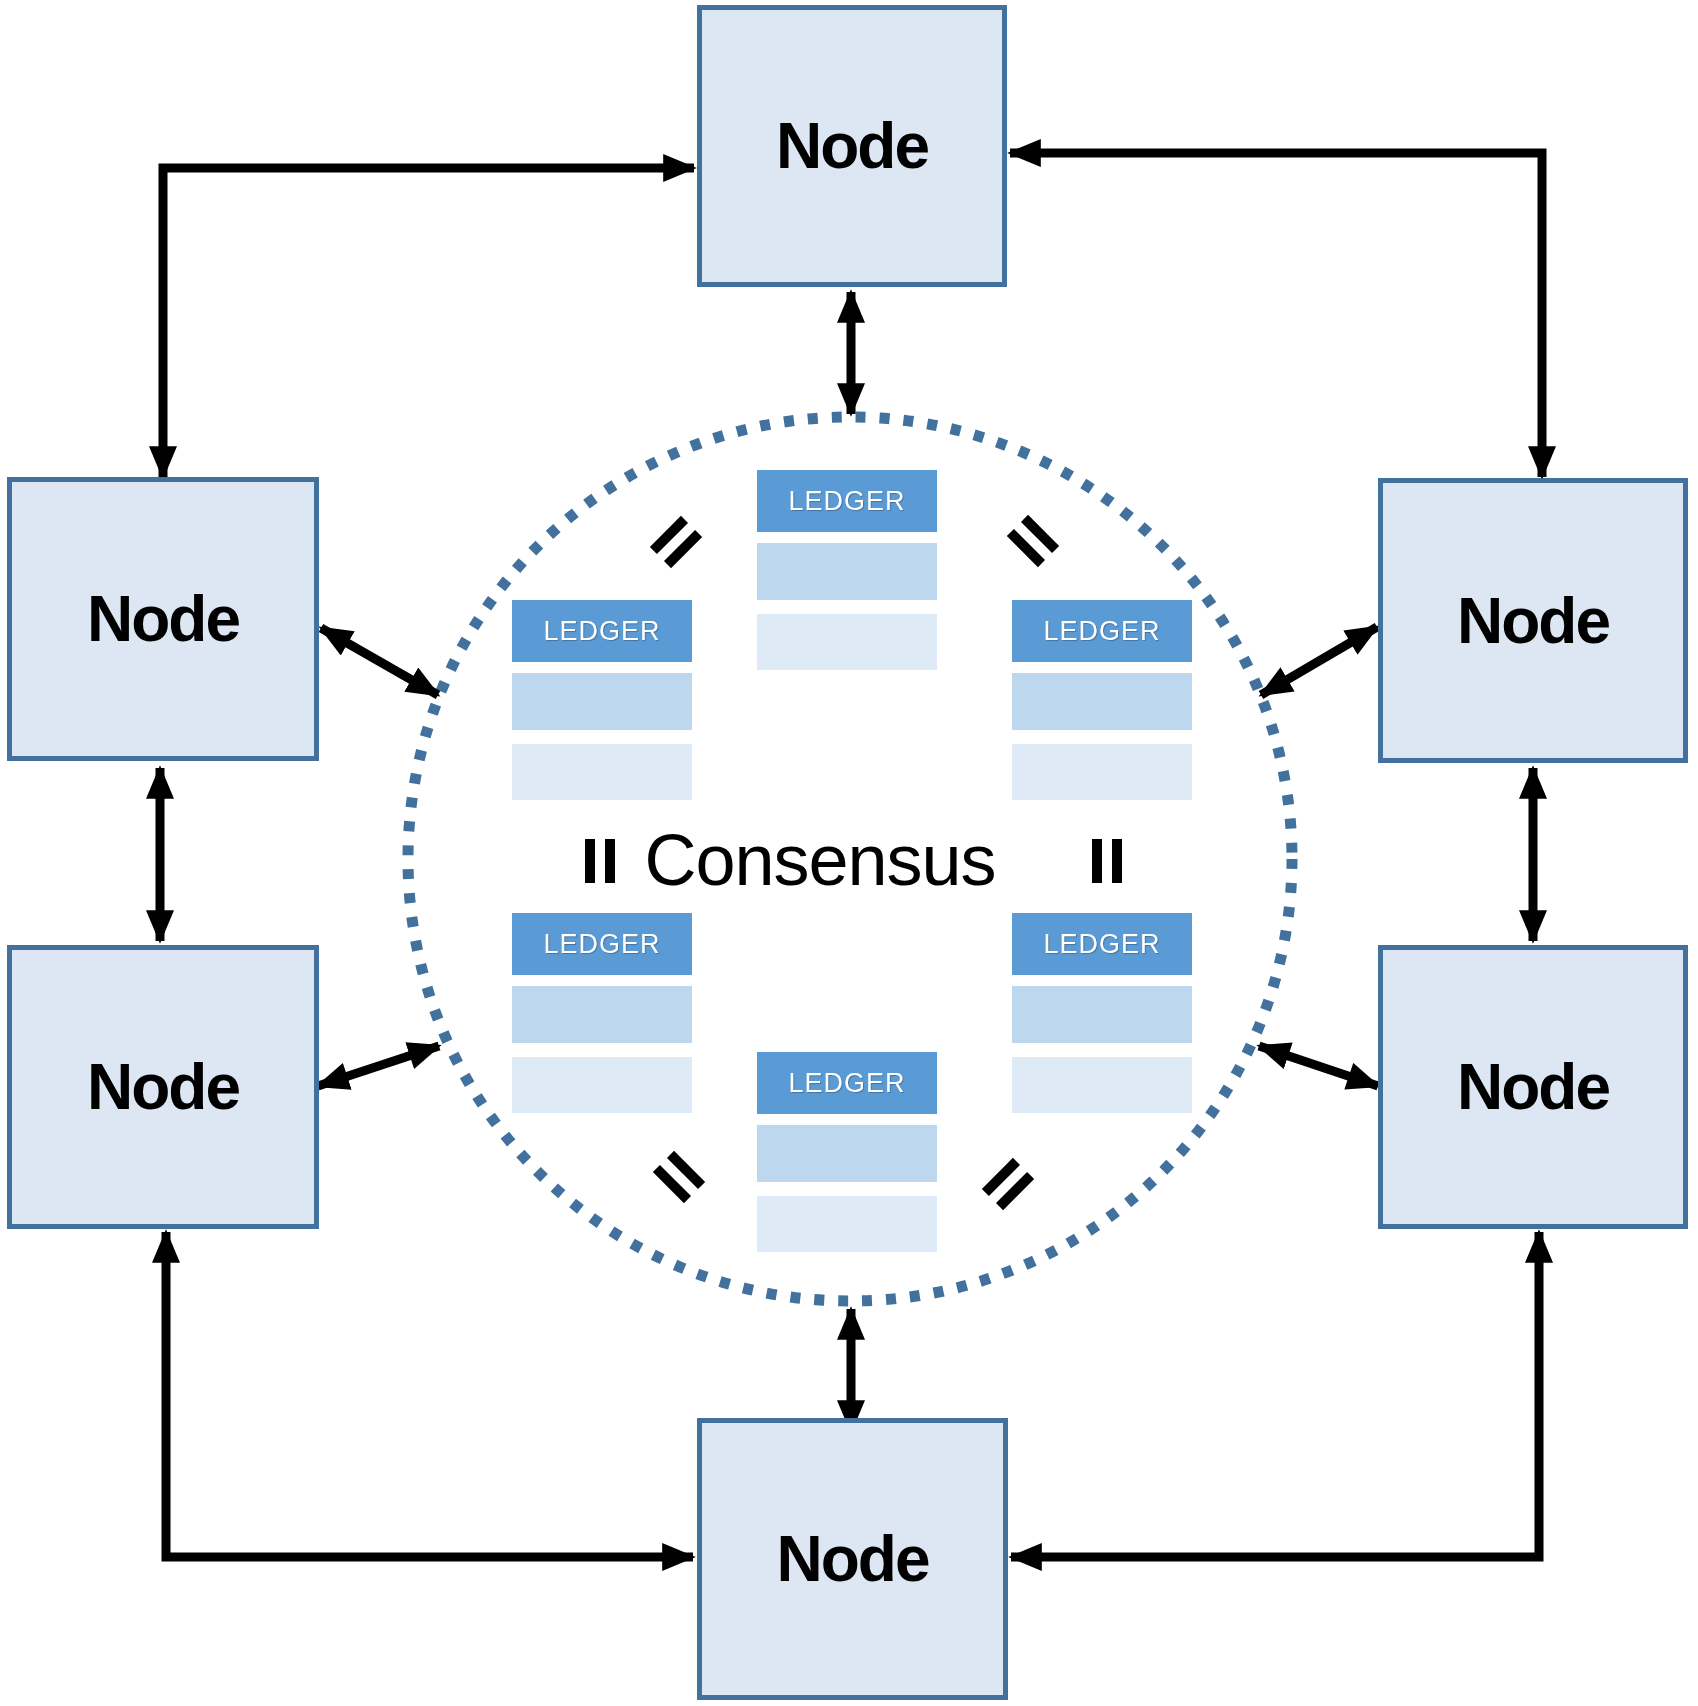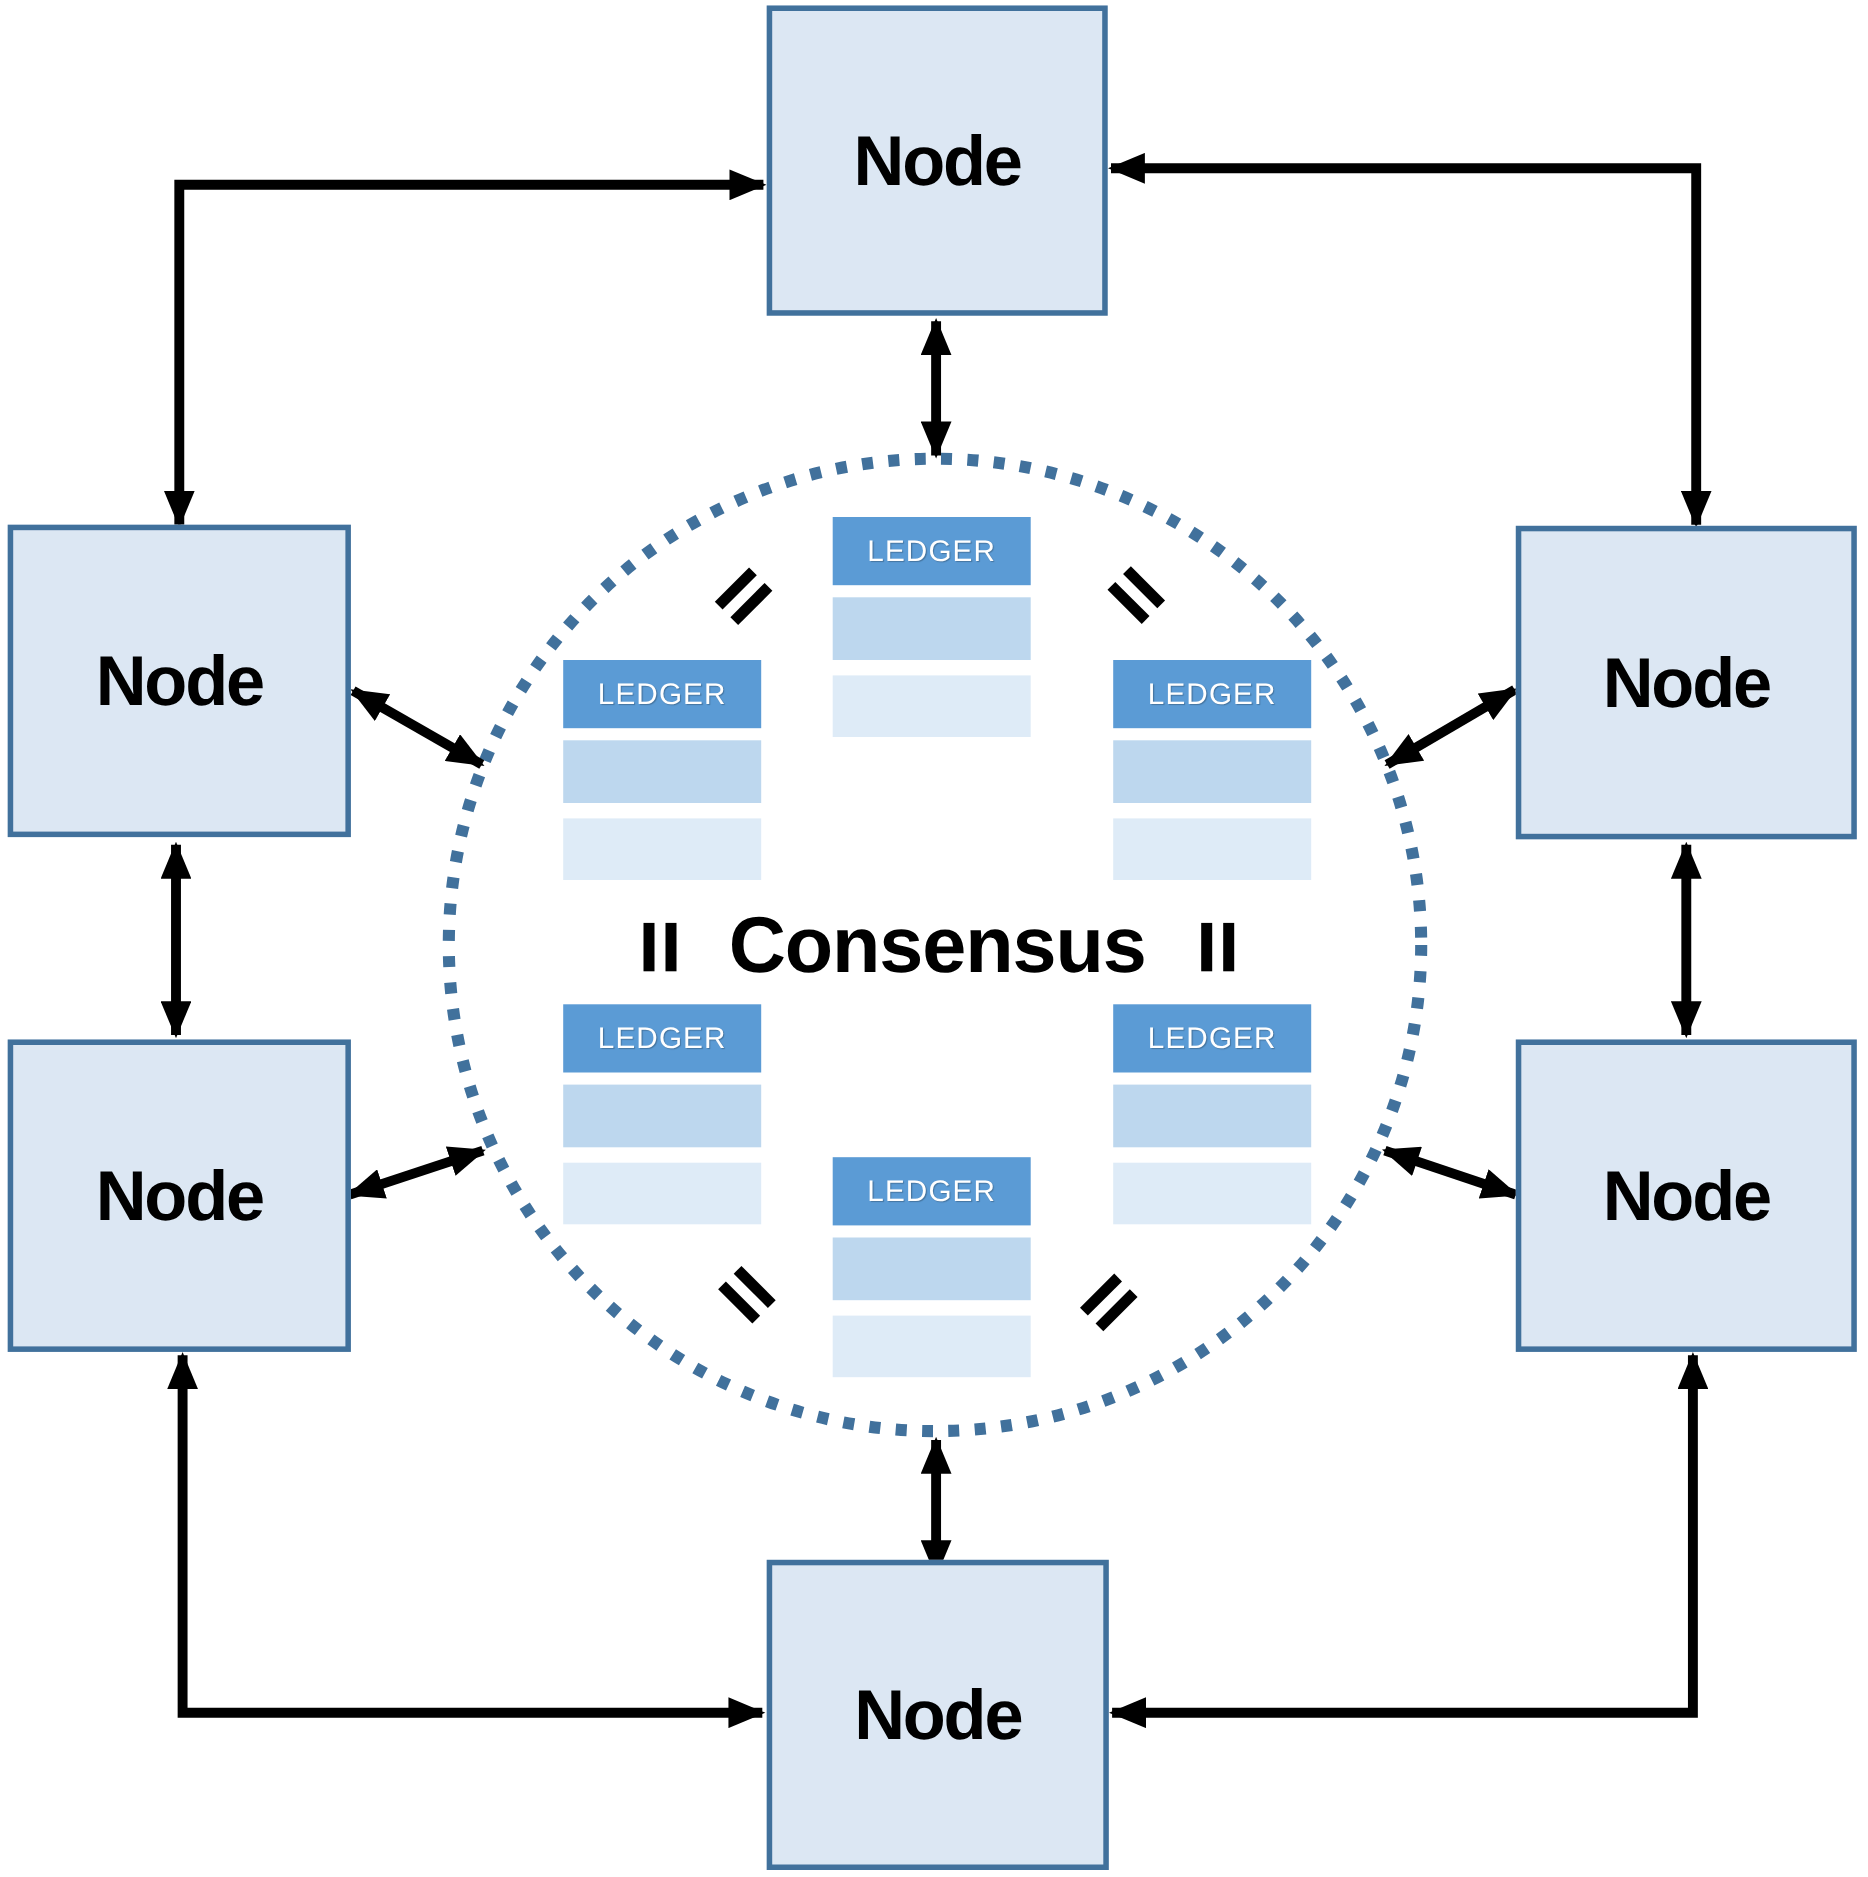--- a/index.html
+++ b/index.html
@@ -25,23 +25,23 @@
   .ledger{position:absolute;width:180px;}
   .ledger-header{width:180px;height:62px;background:var(--ledger-header,#5b9bd5);
                  display:flex;align-items:center;justify-content:center;
                  color:var(--ledger-text,#fff);font-size:27px;letter-spacing:1px;
                  text-shadow:1px 1px 1px rgba(0,0,0,0.25);}
   .ledger-row{width:180px;height:57px;}
   .ledger-row.medium{background:var(--ledger-row-medium,#bdd7ee);margin-top:11px;}
   .ledger-row.light{background:var(--ledger-row-light,#deebf7);margin-top:14px;height:56px;}
 
   
-  .consensus{position:absolute;left:602px;top:818px;width:500px;height:84px;
+  .consensus{position:absolute;left:570px;top:818px;width:500px;height:84px;
              display:flex;align-items:center;justify-content:center;
-             font-weight:bold;font-size:72px;letter-spacing:-1px;
+             font-weight:normal;font-size:72px;letter-spacing:-1px;
              color:var(--text,#000);}
 
   
   .eq{position:absolute;width:44px;height:30px;
       display:flex;flex-direction:column;justify-content:space-between;}
   .eq .bar{width:100%;height:10px;background:var(--text,#000);}
 </style>
 </head>
 <body>
 

